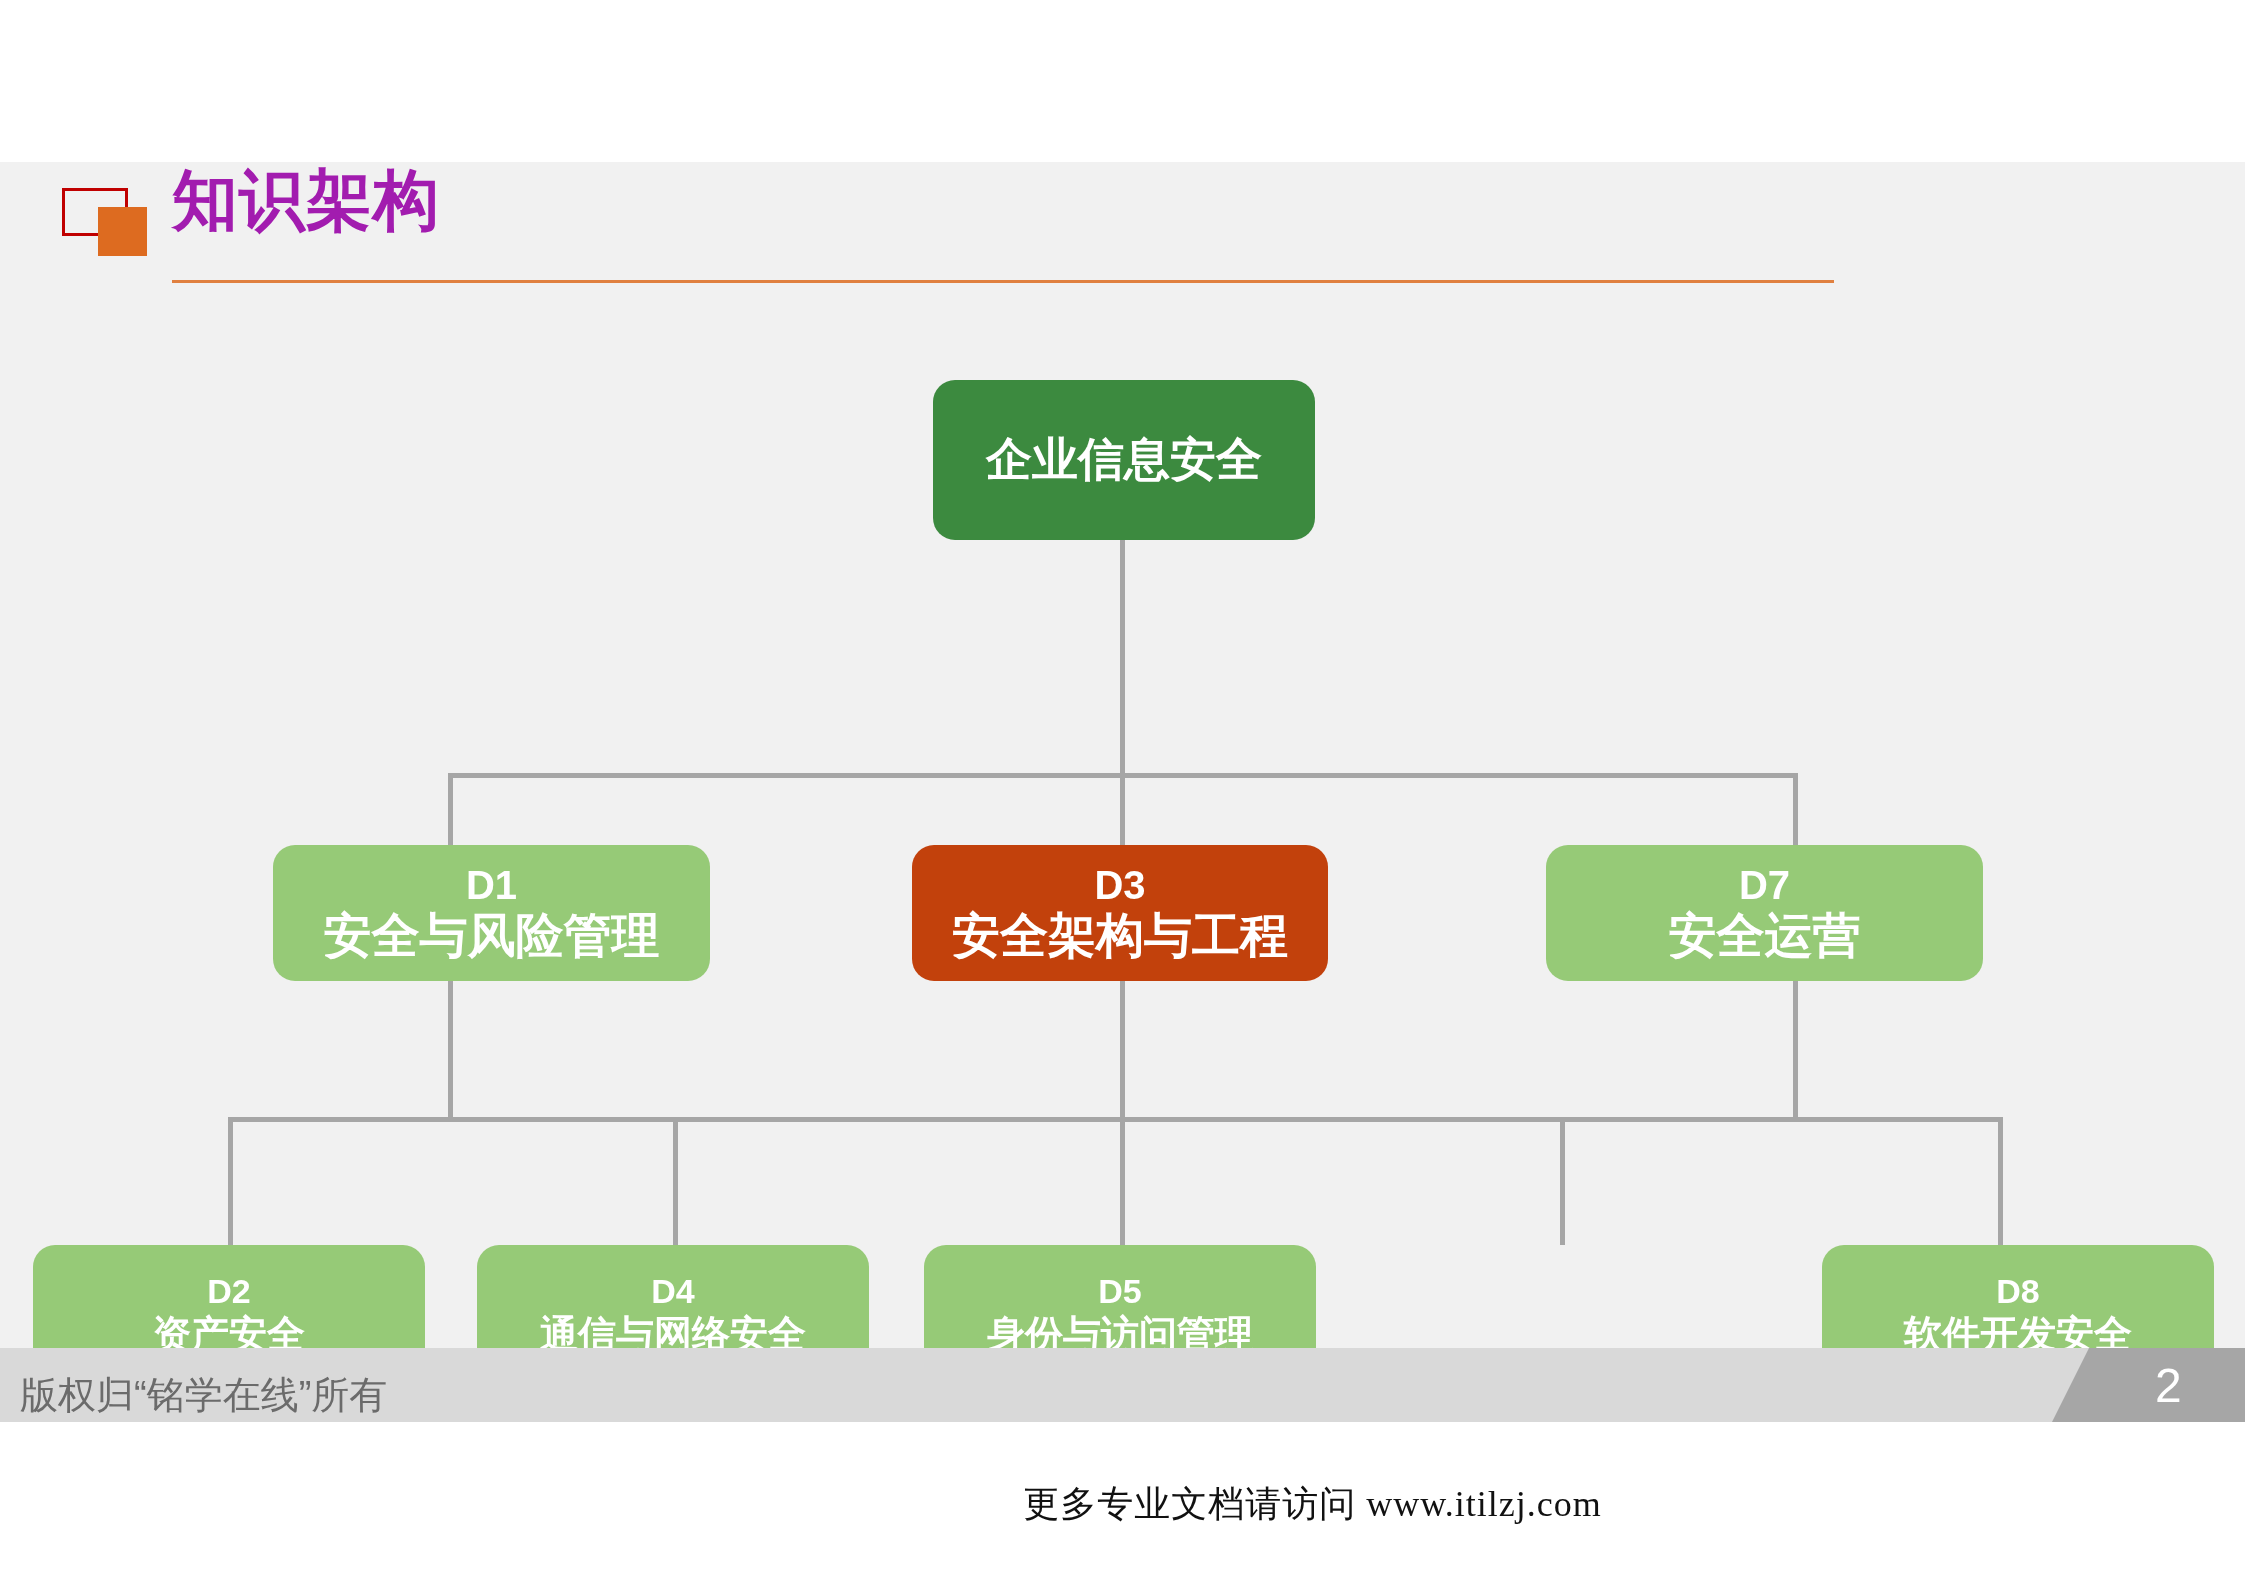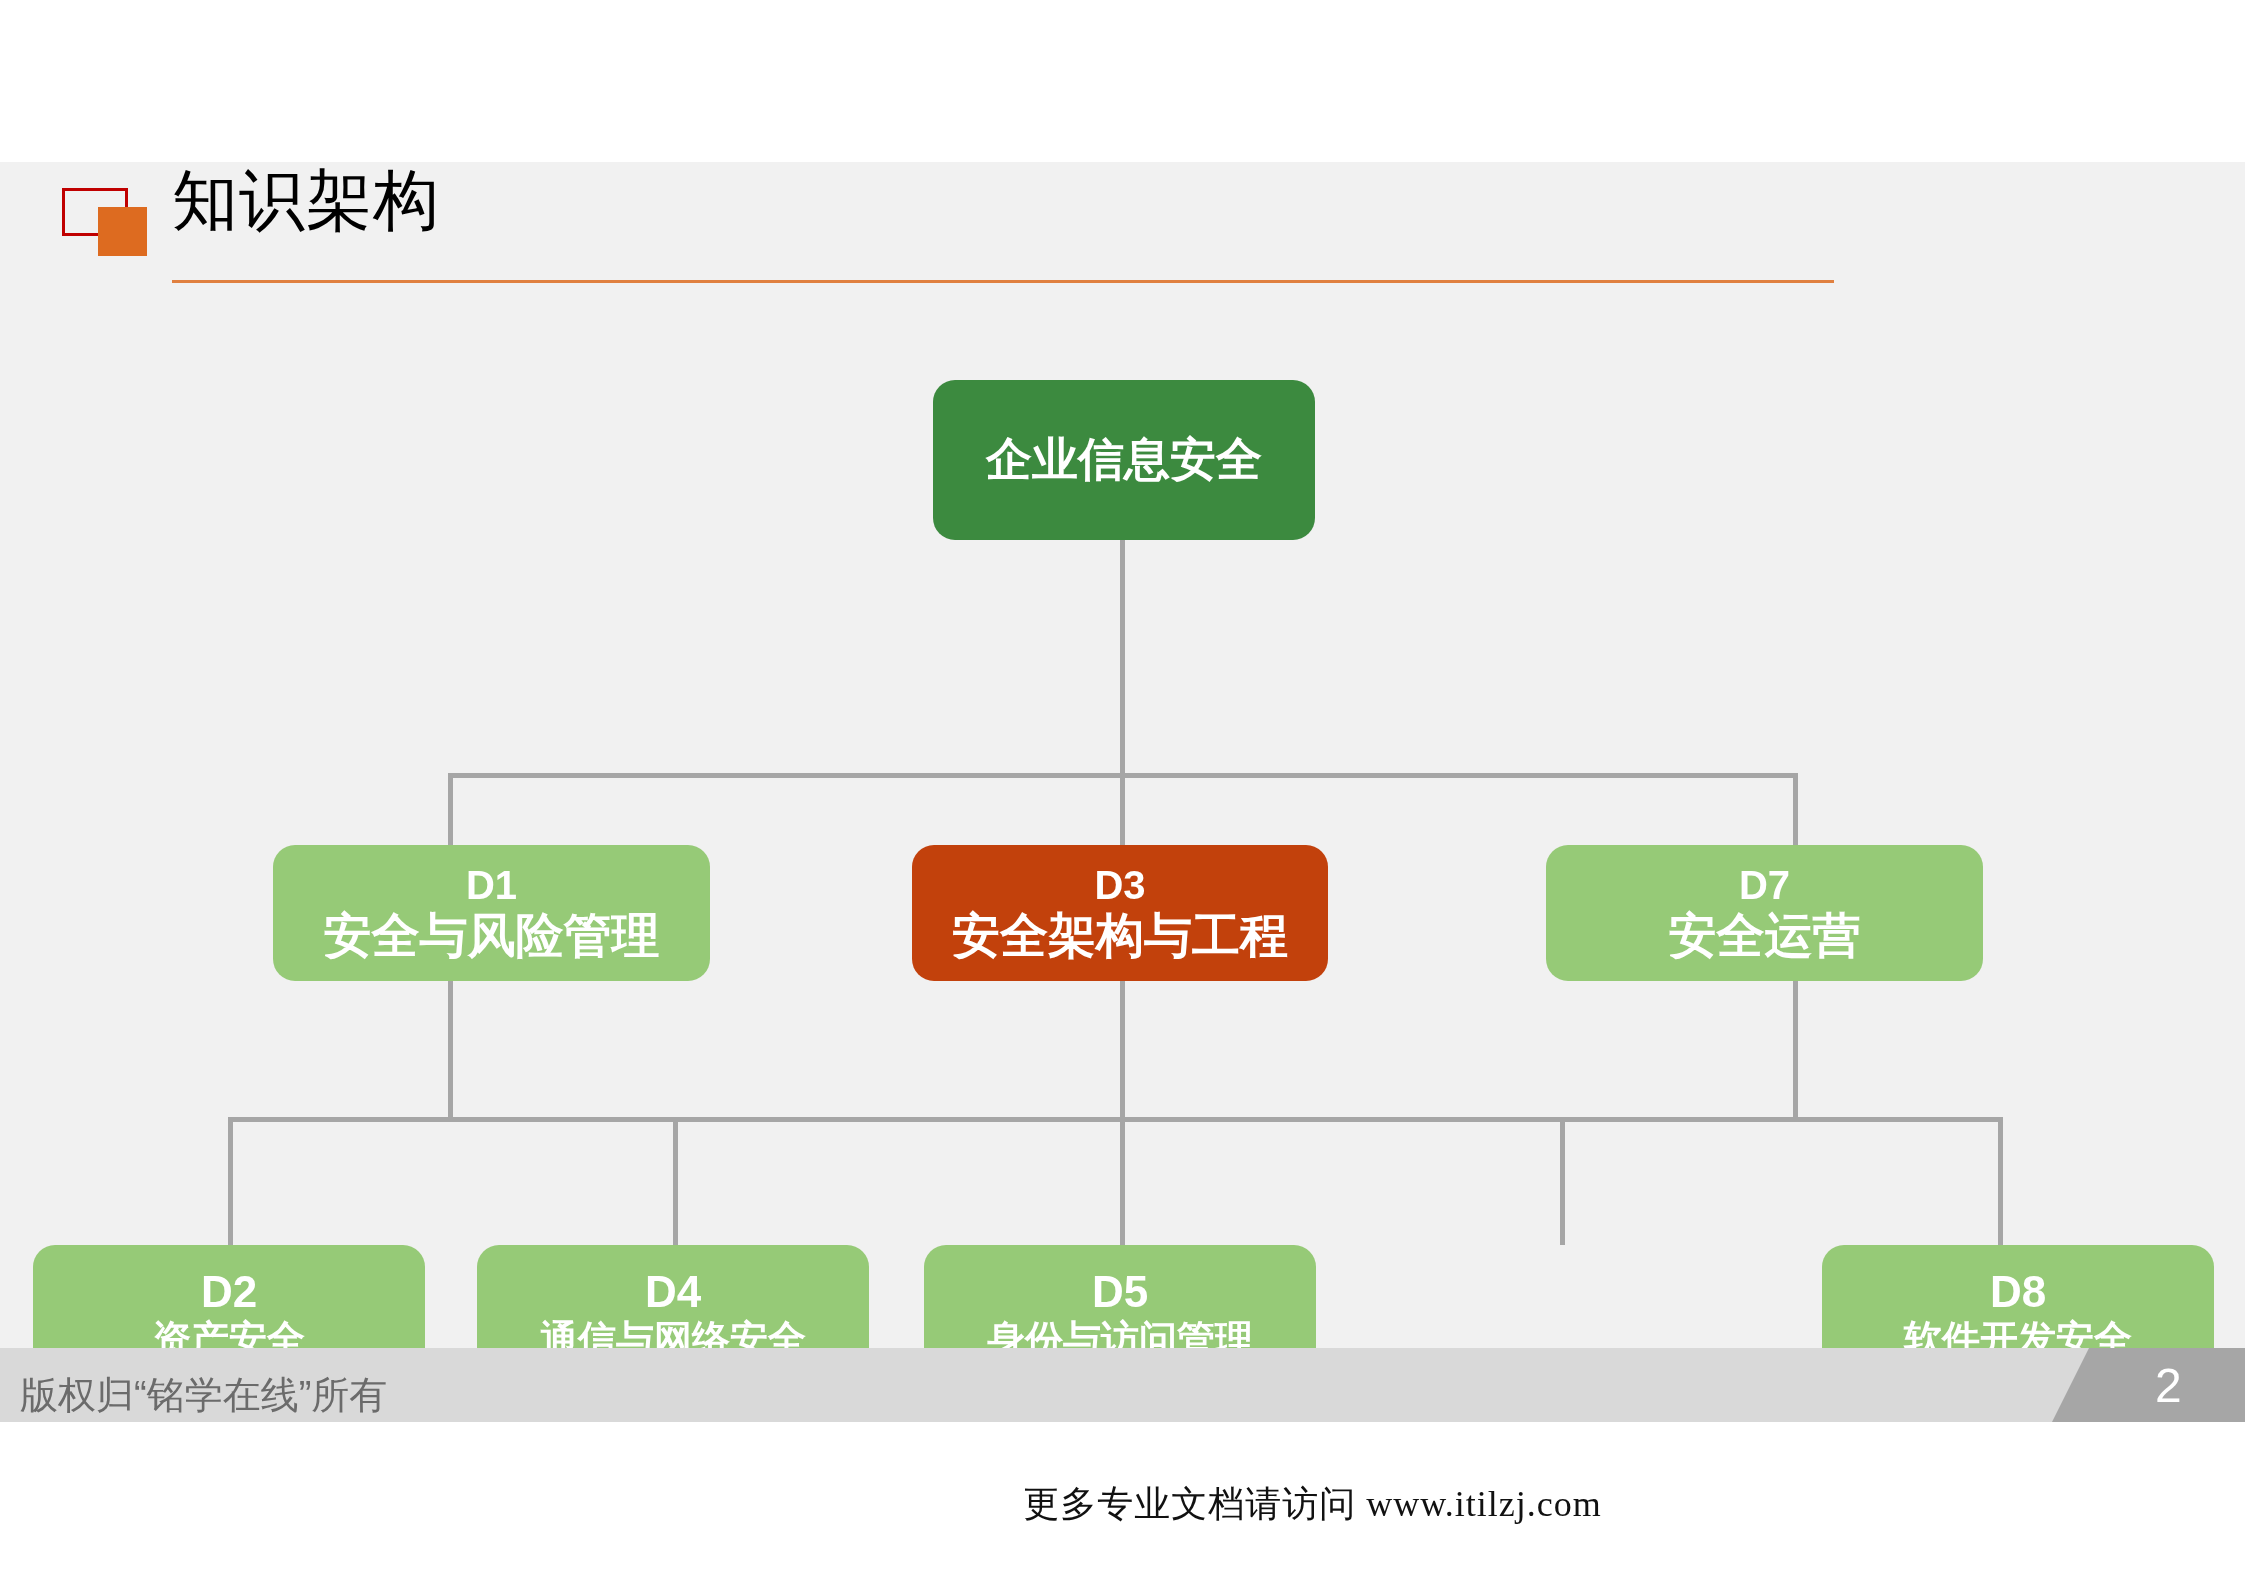--- a/index.html
+++ b/index.html
@@ -55,22 +55,22 @@
     top: 19px;
     width: 49px;
     height: 49px;
     background: #DD6B20;
   }
   #page-title {
     position: absolute;
     left: 172px;
     top: -4px;
     font-size: 66px;
-    font-weight: 400;
-    color: #000000;
+    font-weight: 700;
+    color: #a21caf;
     letter-spacing: 1px;
     white-space: nowrap;
     line-height: 1.3;
   }
   #title-rule {
     position: absolute;
     left: 172px;
     top: 118px;
     width: 1662px;
     height: 3px;
@@ -115,21 +115,21 @@
   .node.level2 .label { font-size: 48px; }
   .node.green {
     background: #96CA77;
   }
   .node.orange {
     background: #c2410c;
   }
   .node.level3 {
     font-size: 38px;
   }
-  .node.level3 .code { font-size: 44px; }
+  .node.level3 .code { font-size: 34px; }
   .node.level3 .label { font-size: 38px; }
 
   .conn {
     position: absolute;
     background: #A6A6A6;
   }
   .conn.v { width: 5px; }
   .conn.h { height: 5px; }
 
   

